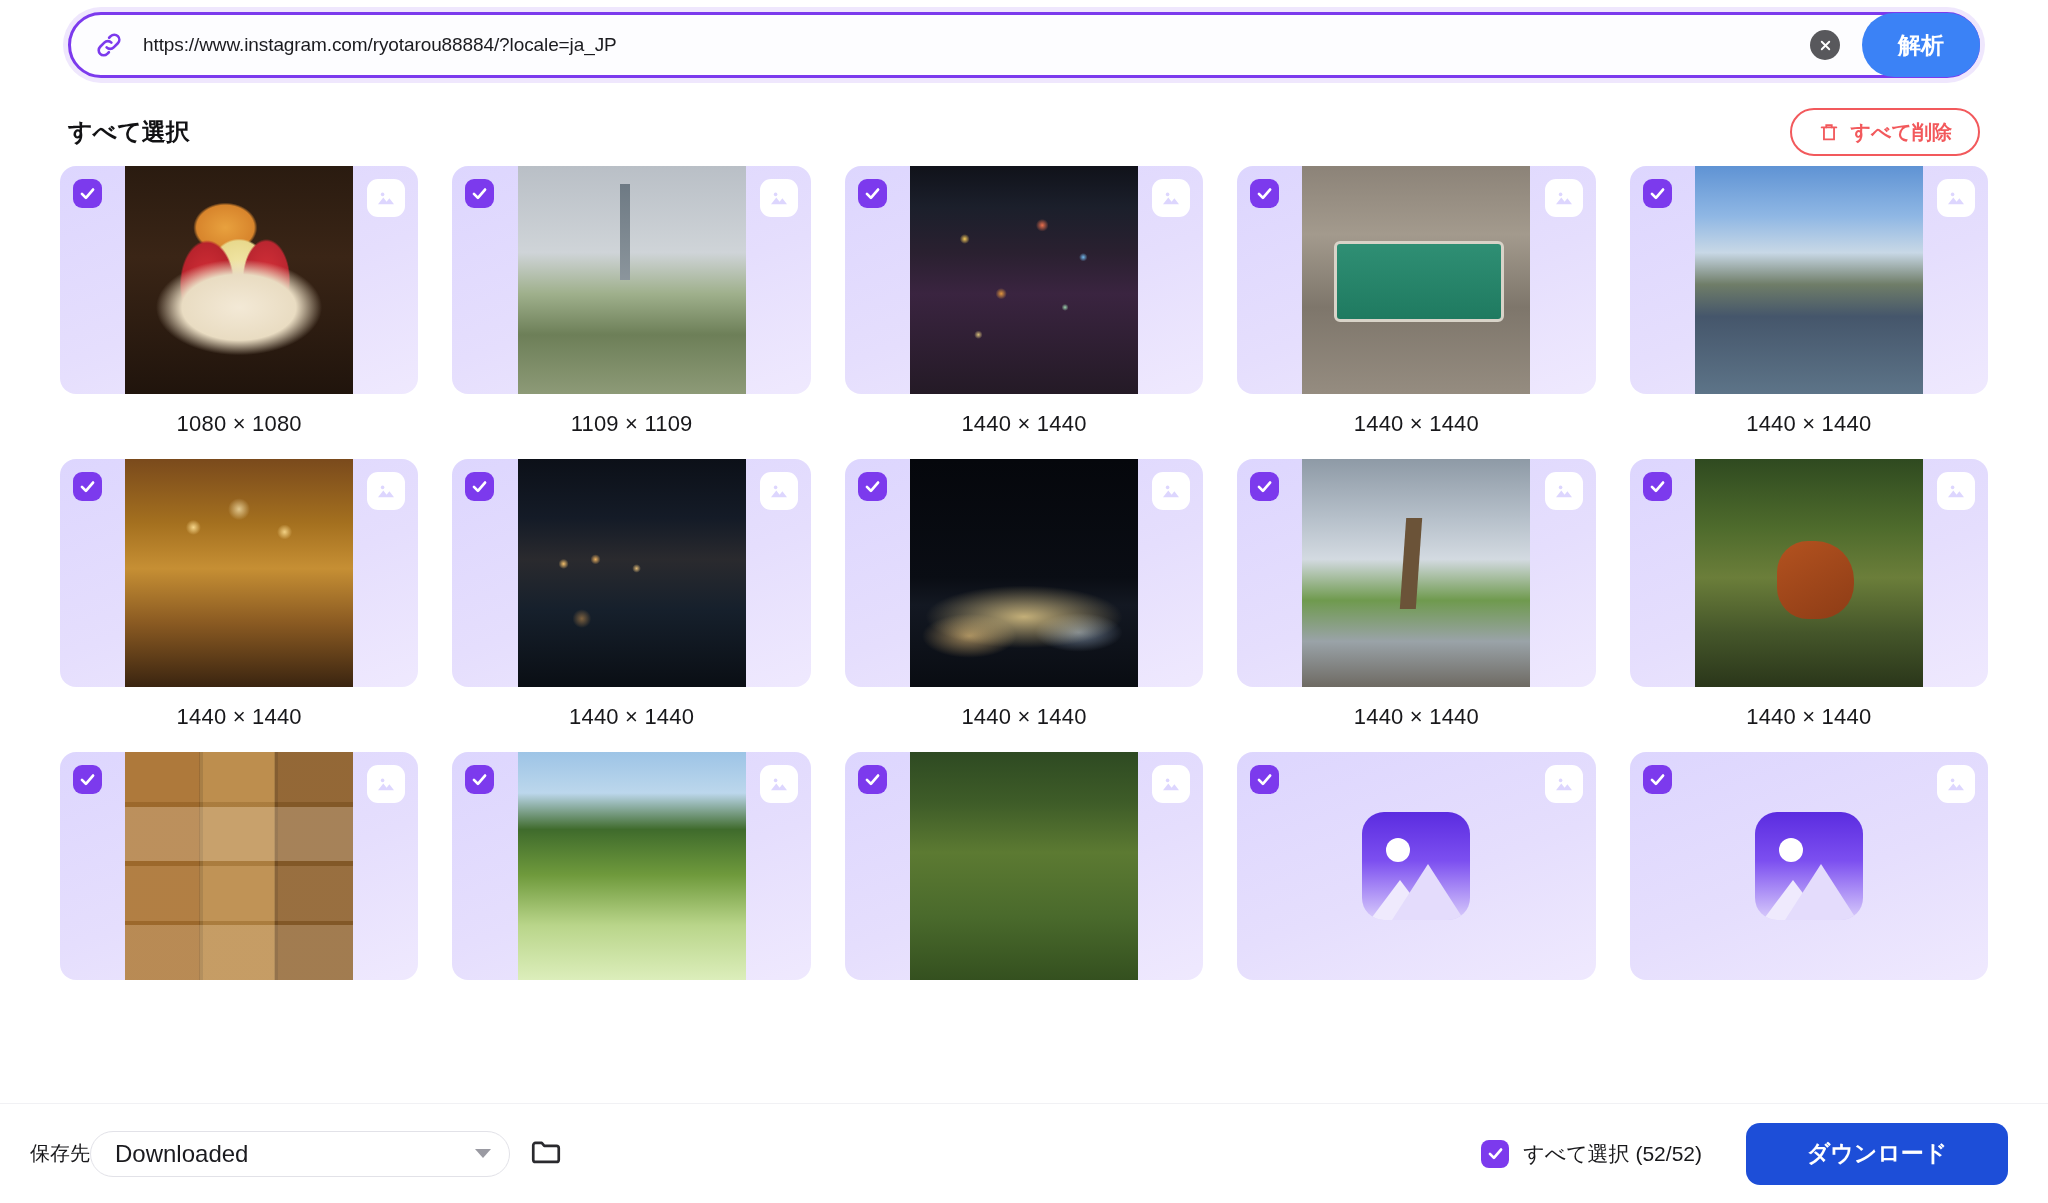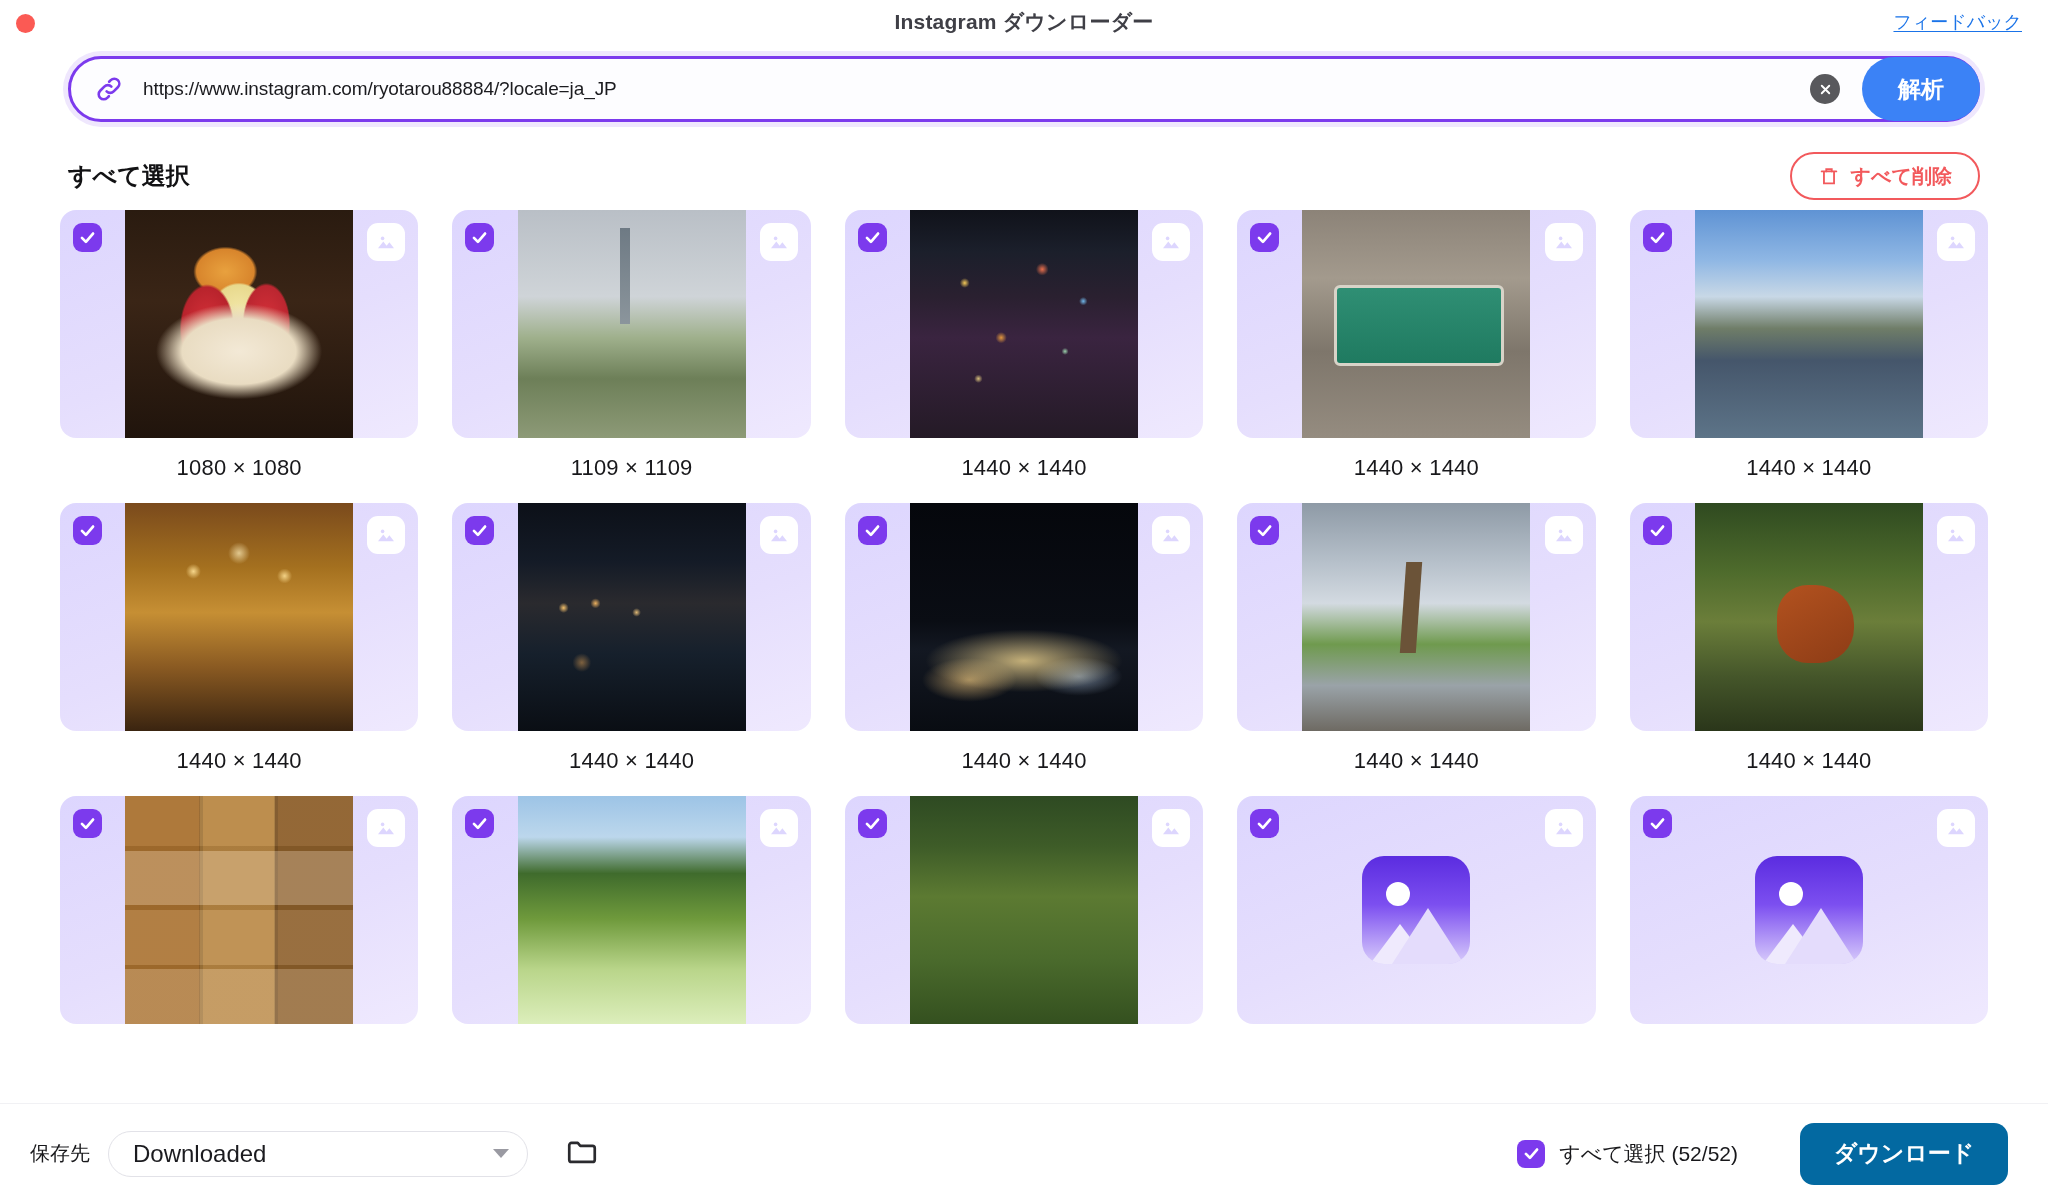--- a/index.html
+++ b/index.html
@@ -274,21 +274,20 @@
   }
 
   
   .bottombar {
     flex: 0 0 100px;
     background: #ffffff;
     border-top: 1px solid #f1f1f4;
     display: flex;
     align-items: center;
     padding: 0 40px 0 28px;
-    gap: 18px;
   }
   .save-label {
     font-size: 20px;
     color: #18181b;
     margin-left: 2px;
   }
   .folder-select {
     position: relative;
     width: 420px;
     height: 46px;
@@ -332,25 +331,25 @@
     display: flex;
     align-items: center;
     justify-content: center;
   }
   .select-all-label {
     font-size: 21px;
     color: #18181b;
   }
   .download-btn {
     margin-left: 44px;
-    width: 208px;
+    width: 262px;
     height: 62px;
     border: none;
     border-radius: 14px;
-    background: #0369a1;
+    background: #1d4ed8;
     color: #ffffff;
     font-family: "Liberation Sans", sans-serif;
     font-size: 23px;
     font-weight: bold;
     cursor: pointer;
   }
 
   
   .art-apples { background:
       radial-gradient(ellipse 52% 30% at 50% 62%, #f3e9d6 0%, #e9dcc2 48%, rgba(233,220,194,0) 70%),
@@ -485,25 +484,20 @@
       radial-gradient(circle 15px at 80% 56%, #e06fae, rgba(224,111,174,0) 72%),
       radial-gradient(circle 14px at 44% 64%, #7b8ede, rgba(123,142,222,0) 72%),
       radial-gradient(circle 13px at 20% 72%, #d96fa8, rgba(217,111,168,0) 72%);
   }
 </style>
 </head>
 <body>
 
 <div class="app">
 
-  <div class="titlebar">
-    <div class="traffic-dot"></div>
-    <div class="app-title">Instagram ダウンローダー</div>
-    <a class="feedback-link">フィードバック</a>
-  </div>
 
   <div class="urlbar-wrap">
     <div class="urlbar">
       <span class="link-icon">
         <svg viewBox="0 0 24 24" width="30" height="30" fill="none" stroke="currentColor" stroke-width="2.1" stroke-linecap="round">
           <path d="M10.1 13.9a4 4 0 0 0 5.66 0l3.3-3.3a4 4 0 1 0-5.66-5.66l-1.3 1.3"></path>
           <path d="M13.9 10.1a4 4 0 0 0-5.66 0l-3.3 3.3a4 4 0 1 0 5.66 5.66l1.3-1.3"></path>
         </svg>
       </span>
       <input class="url-input" type="text" value="https://www.instagram.com/ryotarou88884/?locale=ja_JP" style="">

